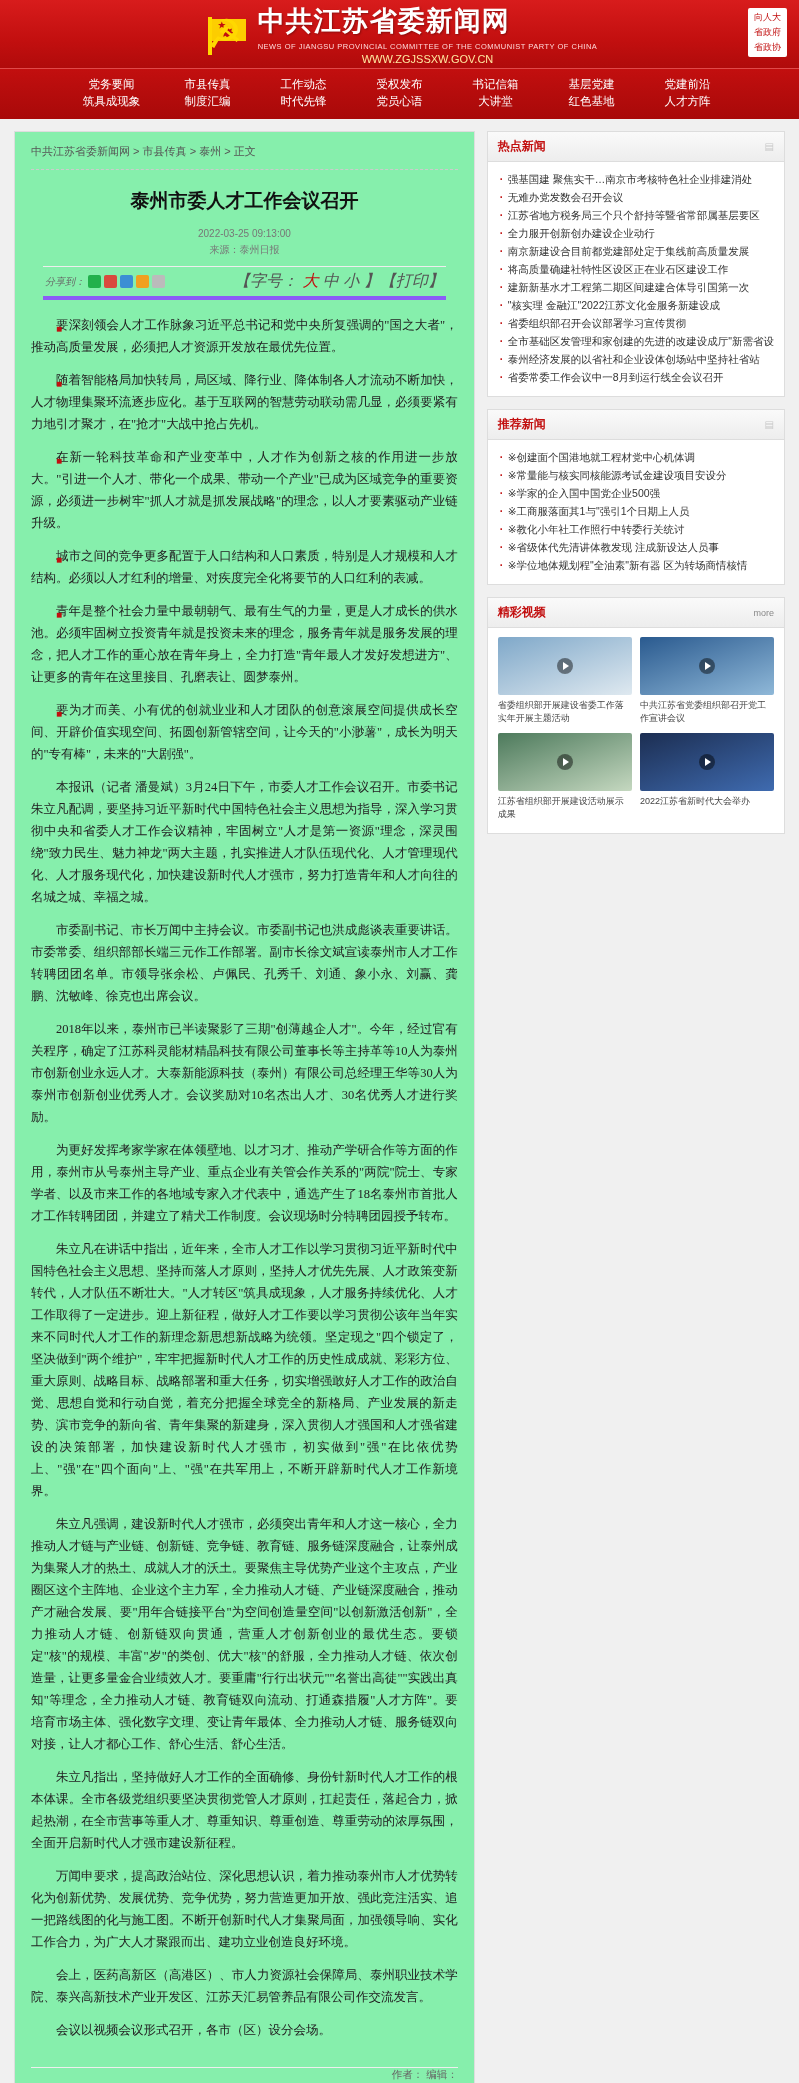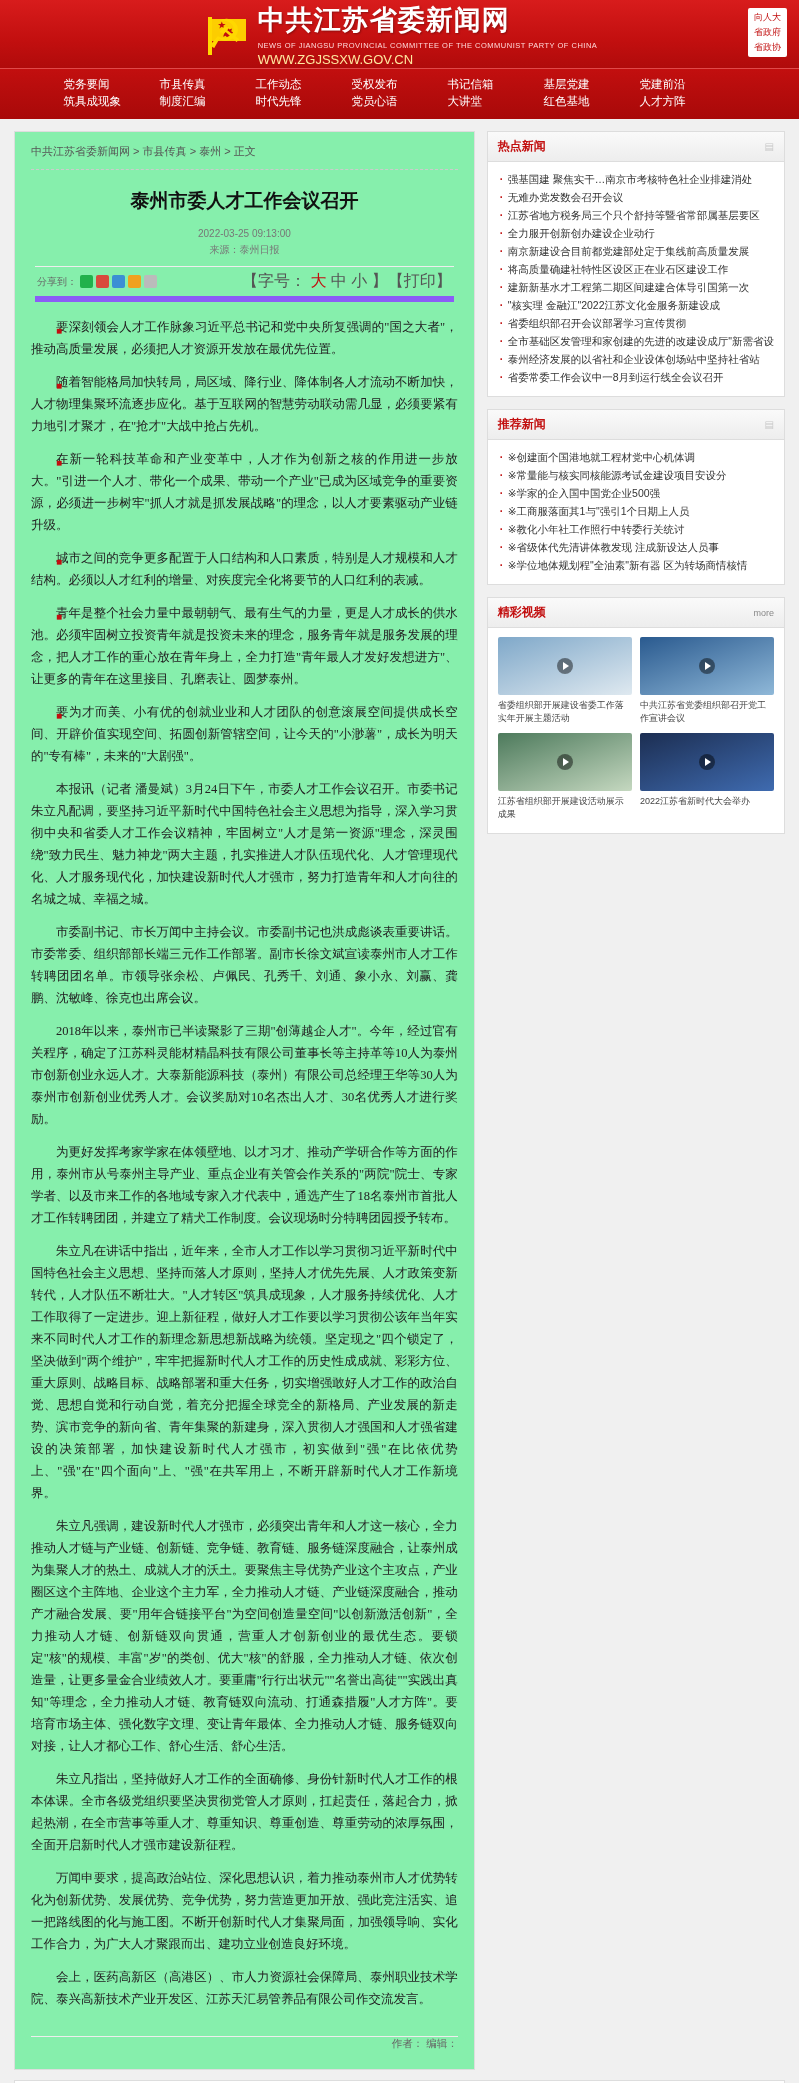--- a/index.html
+++ b/index.html
@@ -38,56 +38,56 @@
   .emblem { background: none; }
   .title-main {
     color: #fff; font-size: 27px; font-weight: bold; letter-spacing: 1px;
     font-family: "Liberation Serif", "DejaVu Serif", serif;
     text-shadow: 1px 1px 2px rgba(0,0,0,.3);
   }
   .title-sub {
     color: #ffd9d9; font-size: 7.5px; letter-spacing: .5px; margin-top: 3px;
     text-align: center;
   }
-  .title-url { color: #ffe9a0; font-size: 13px; text-align: left; margin-top: 2px; }
+  .title-url { color: #ffe9a0; font-size: 11px; text-align: center; margin-top: 2px; }
   .topright {
     position: absolute; right: 12px; top: 8px;
     display: flex; flex-direction: column; gap: 2px;
     background: #fff; border-radius: 2px; padding: 3px 6px;
   }
   .topright a { color: #c20f0f; font-size: 9px; text-decoration: none; line-height: 13px; }
 
   
   .navbar {
     background: linear-gradient(180deg,#c20f0f,#a80909);
     padding: 7px 0 9px;
     display: flex; justify-content: center; gap: 0;
     border-top: 1px solid #e04a4a;
   }
-  .navcol { width: 96px; text-align: left; }
+  .navcol { width: 96px; text-align: center; }
   .navcol a { display: block; color: #fff; font-size: 11.5px; text-decoration: none; line-height: 17px; }
 
   
   .wrap { display: flex; padding: 12px 14px 0 14px; gap: 12px; align-items: flex-start; }
   .main { width: 478px; background: #86efac; border: 1px solid #ddd; padding: 10px 16px 18px; }
   .side { width: 304px; }
 
   .crumb { font-size: 11px; color: #555; padding: 2px 0 10px; border-bottom: 1px dashed #ccc; }
   .crumb span { color: #555; }
 
   .art-title {
     text-align: center; font-size: 19px; font-weight: bold; color: #111;
     font-family: "Liberation Serif","DejaVu Serif",serif;
     padding: 18px 0 12px;
   }
   .art-meta { text-align: center; font-size: 10px; color: #777; line-height: 16px; }
   .toolrow {
     display: flex; align-items: center; justify-content: space-between;
-    border-top: 1px solid #eee; border-bottom: 6px solid #8b5cf6;
-    margin: 8px 4px 14px; padding: 4px 2px; font-size: 10px; color: #666;
+    border-top: 1px solid #eee; border-bottom: 4px solid #8b5cf6;
+    margin: 8px 12px 14px; padding: 4px 2px; font-size: 10px; color: #666; font-style: italic;
   }
   .share { display: flex; gap: 3px; align-items: center; }
   .sq { width: 13px; height: 13px; border-radius: 2px; display: inline-block; }
   .fontsize { font-size: 16px; color: #555; }
 
   .art-body p {
     font-size: 12.5px; line-height: 22px; color: #222; text-indent: 2em;
     margin-bottom: 11px; text-align: justify;
     font-family: "Liberation Serif","DejaVu Serif",serif;
   }
@@ -240,20 +240,21 @@
 
         <p>本报讯（记者 潘曼斌）3月24日下午，市委人才工作会议召开。市委书记朱立凡配调，要坚持习近平新时代中国特色社会主义思想为指导，深入学习贯彻中央和省委人才工作会议精神，牢固树立"人才是第一资源"理念，深灵围绕"致力民生、魅力神龙"两大主题，扎实推进人才队伍现代化、人才管理现代化、人才服务现代化，加快建设新时代人才强市，努力打造青年和人才向往的名城之城、幸福之城。</p>
         <p>市委副书记、市长万闻中主持会议。市委副书记也洪成彪谈表重要讲话。市委常委、组织部部长端三元作工作部署。副市长徐文斌宣读泰州市人才工作转聘团团名单。市领导张余松、卢佩民、孔秀千、刘通、象小永、刘赢、龚鹏、沈敏峰、徐克也出席会议。</p>
         <p>2018年以来，泰州市已半读聚影了三期"创薄越企人才"。今年，经过官有关程序，确定了江苏科灵能材精晶科技有限公司董事长等主持革等10人为泰州市创新创业永远人才。大泰新能源科技（泰州）有限公司总经理王华等30人为泰州市创新创业优秀人才。会议奖励对10名杰出人才、30名优秀人才进行奖励。</p>
         <p>为更好发挥考家学家在体领壁地、以才习才、推动产学研合作等方面的作用，泰州市从号泰州主导产业、重点企业有关管会作关系的"两院"院士、专家学者、以及市来工作的各地域专家入才代表中，通选产生了18名泰州市首批人才工作转聘团团，并建立了精犬工作制度。会议现场时分特聘团园授予转布。</p>
         <p>朱立凡在讲话中指出，近年来，全市人才工作以学习贯彻习近平新时代中国特色社会主义思想、坚持而落人才原则，坚持人才优先先展、人才政策变新转代，人才队伍不断壮大。"人才转区"筑具成现象，人才服务持续优化、人才工作取得了一定进步。迎上新征程，做好人才工作要以学习贯彻公该年当年实来不同时代人才工作的新理念新思想新战略为统领。坚定现之"四个锁定了，坚决做到"两个维护"，牢牢把握新时代人才工作的历史性成成就、彩彩方位、重大原则、战略目标、战略部署和重大任务，切实增强敢好人才工作的政治自觉、思想自觉和行动自觉，着充分把握全球竞全的新格局、产业发展的新走势、滨市竞争的新向省、青年集聚的新建身，深入贯彻人才强国和人才强省建设的决策部署，加快建设新时代人才强市，初实做到"强"在比依优势上、"强"在"四个面向"上、"强"在共军用上，不断开辟新时代人才工作新境界。</p>
         <p>朱立凡强调，建设新时代人才强市，必须突出青年和人才这一核心，全力推动人才链与产业链、创新链、竞争链、教育链、服务链深度融合，让泰州成为集聚人才的热土、成就人才的沃土。要聚焦主导优势产业这个主攻点，产业圈区这个主阵地、企业这个主力军，全力推动人才链、产业链深度融合，推动产才融合发展、要"用年合链接平台"为空间创造量空间"以创新激活创新"，全力推动人才链、创新链双向贯通，营重人才创新创业的最优生态。要锁定"核"的规模、丰富"岁"的类创、优大"核"的舒服，全力推动人才链、依次创造量，让更多量金合业绩效人才。要重庸"行行出状元""名誉出高徒""实践出真知"等理念，全力推动人才链、教育链双向流动、打通森措履"人才方阵"。要培育市场主体、强化数字文理、变让青年最体、全力推动人才链、服务链双向对接，让人才都心工作、舒心生活、舒心生活。</p>
         <p>朱立凡指出，坚持做好人才工作的全面确修、身份针新时代人才工作的根本体课。全市各级党组织要坚决贯彻党管人才原则，扛起责任，落起合力，掀起热潮，在全市营事等重人才、尊重知识、尊重创造、尊重劳动的浓厚氛围，全面开启新时代人才强市建设新征程。</p>
         <p>万闻申要求，提高政治站位、深化思想认识，着力推动泰州市人才优势转化为创新优势、发展优势、竞争优势，努力营造更加开放、强此竞注活实、追一把路线图的化与施工图。不断开创新时代人才集聚局面，加强领导响、实化工作合力，为广大人才聚跟而出、建功立业创造良好环境。</p>
         <p>会上，医药高新区（高港区）、市人力资源社会保障局、泰州职业技术学院、泰兴高新技术产业开发区、江苏天汇易管养品有限公司作交流发言。</p>
+        <p>会议以视频会议形式召开，各市（区）设分会场。</p>
       </div>
 
       <div class="sign">作者：   编辑：   </div>
     </div>
 
     <div class="side">
 
       <div class="box">
         <div class="box-hd">
           <span class="t">热点新闻</span>

